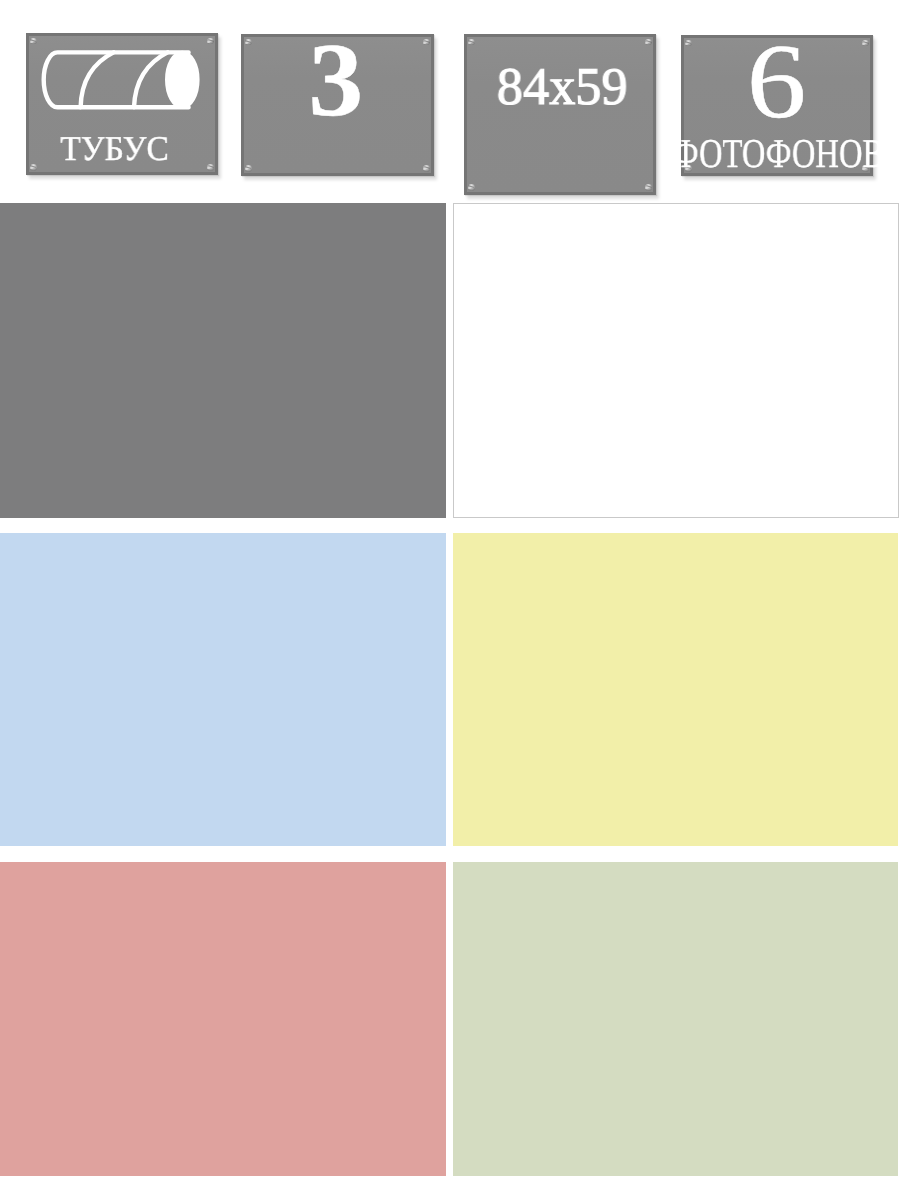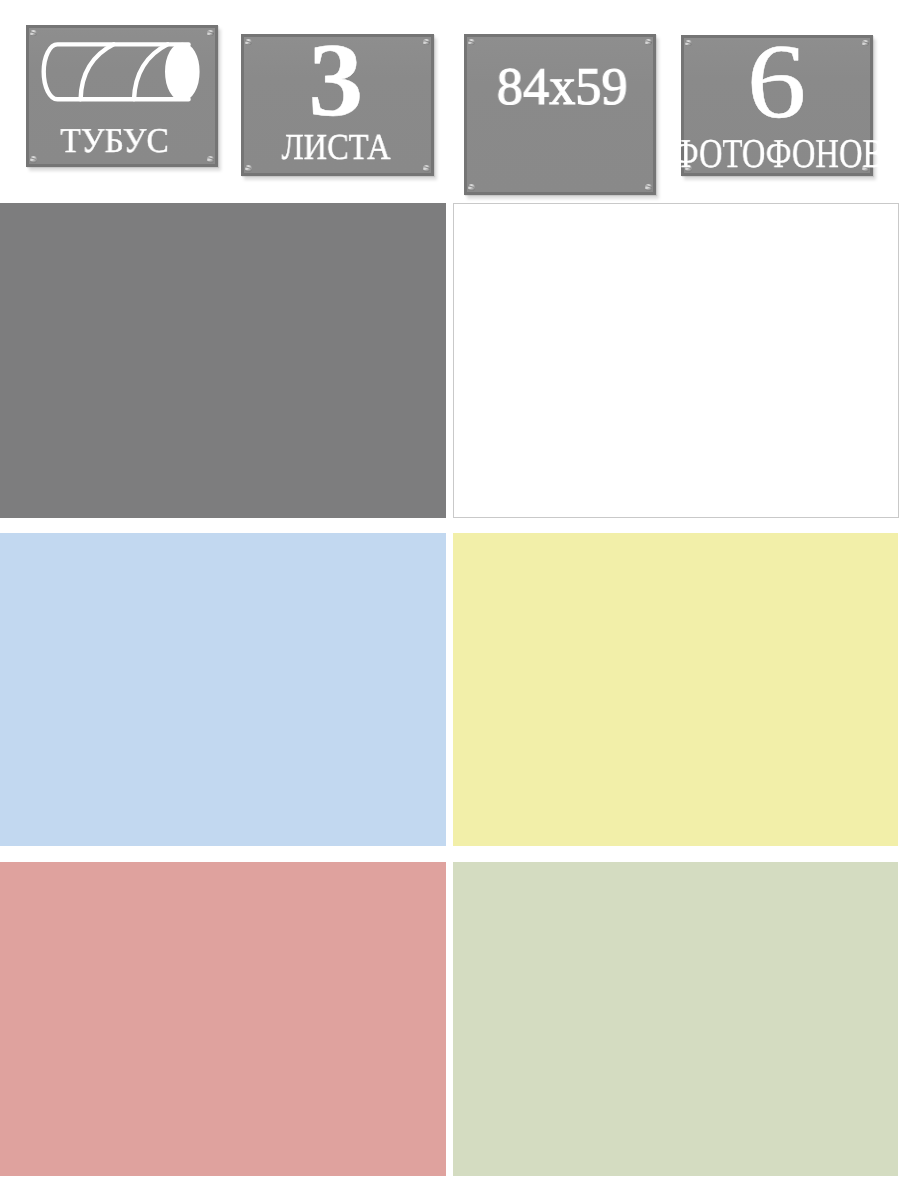--- a/index.html
+++ b/index.html
@@ -30,21 +30,21 @@
 
   
   .sw{position:absolute;box-sizing:border-box;}
   .sw.bordered{border:1px solid #c9c9c9;}
 </style>
 </head>
 <body>
 
 <div class="page">
 
-  <div class="plaque" style="left:26px;top:25px;width:192px;height:142px;">
+  <div class="plaque" style="left:26px;top:33px;width:192px;height:142px;">
     <span class="screw" style="left:1px;top:1.5px;"></span>
     <span class="screw" style="right:1px;top:1.5px;"></span>
     <span class="screw" style="left:1px;bottom:1.5px;"></span>
     <span class="screw" style="right:1px;bottom:1.5px;"></span>
 
     <svg class="tube" style="position:absolute;left:-6px;top:-6px;" width="192" height="142" viewBox="0 0 192 142">
       <g fill="none" stroke="#ffffff" stroke-width="4.4" stroke-linecap="round" stroke-linejoin="round">
         <path d="M 165.6 22.4 L 34.4 22.4 A 13.7 27.4 0 0 0 34.4 77.2 L 165.6 77.2"></path>
         <path d="M 90.6 22.4 C 74.8 30.4 58.4 45.0 57.6 77.2"></path>
         <path d="M 144.6 22.4 C 128.8 30.4 112.3 45.0 111.0 77.2"></path>
@@ -57,23 +57,20 @@
       </div>
   </div>
 
   <div class="plaque" style="left:241px;top:34px;width:193px;height:142px;">
     <span class="screw" style="left:1px;top:1.5px;"></span>
     <span class="screw" style="right:1px;top:1.5px;"></span>
     <span class="screw" style="left:1px;bottom:1.5px;"></span>
     <span class="screw" style="right:1px;bottom:1.5px;"></span>
     <div class="ptext" style="transform:translateX(calc(-50% + -2.1px));top:-9.5px;font-size:104.9px;font-weight:700;">
         <i style="transform:scaleX(1.042);">3</i>
-      </div>
-    <div class="ptext" style="transform:translateX(calc(-50% + -2.0px));top:91.5px;font-size:36.6px;">
-        <i style="transform:scaleX(0.888);">ЛИСТА</i>
       </div>
   </div>
 
   <div class="plaque" style="left:464px;top:34px;width:192px;height:161px;">
     <span class="screw" style="left:1px;top:1.5px;"></span>
     <span class="screw" style="right:1px;top:1.5px;"></span>
     <span class="screw" style="left:1px;bottom:1.5px;"></span>
     <span class="screw" style="right:1px;bottom:1.5px;"></span>
     <div class="ptext" style="transform:translateX(calc(-50% + 2.2px));top:23.9px;font-size:52.9px;
          -webkit-text-stroke:1.1px #ffffff;">

